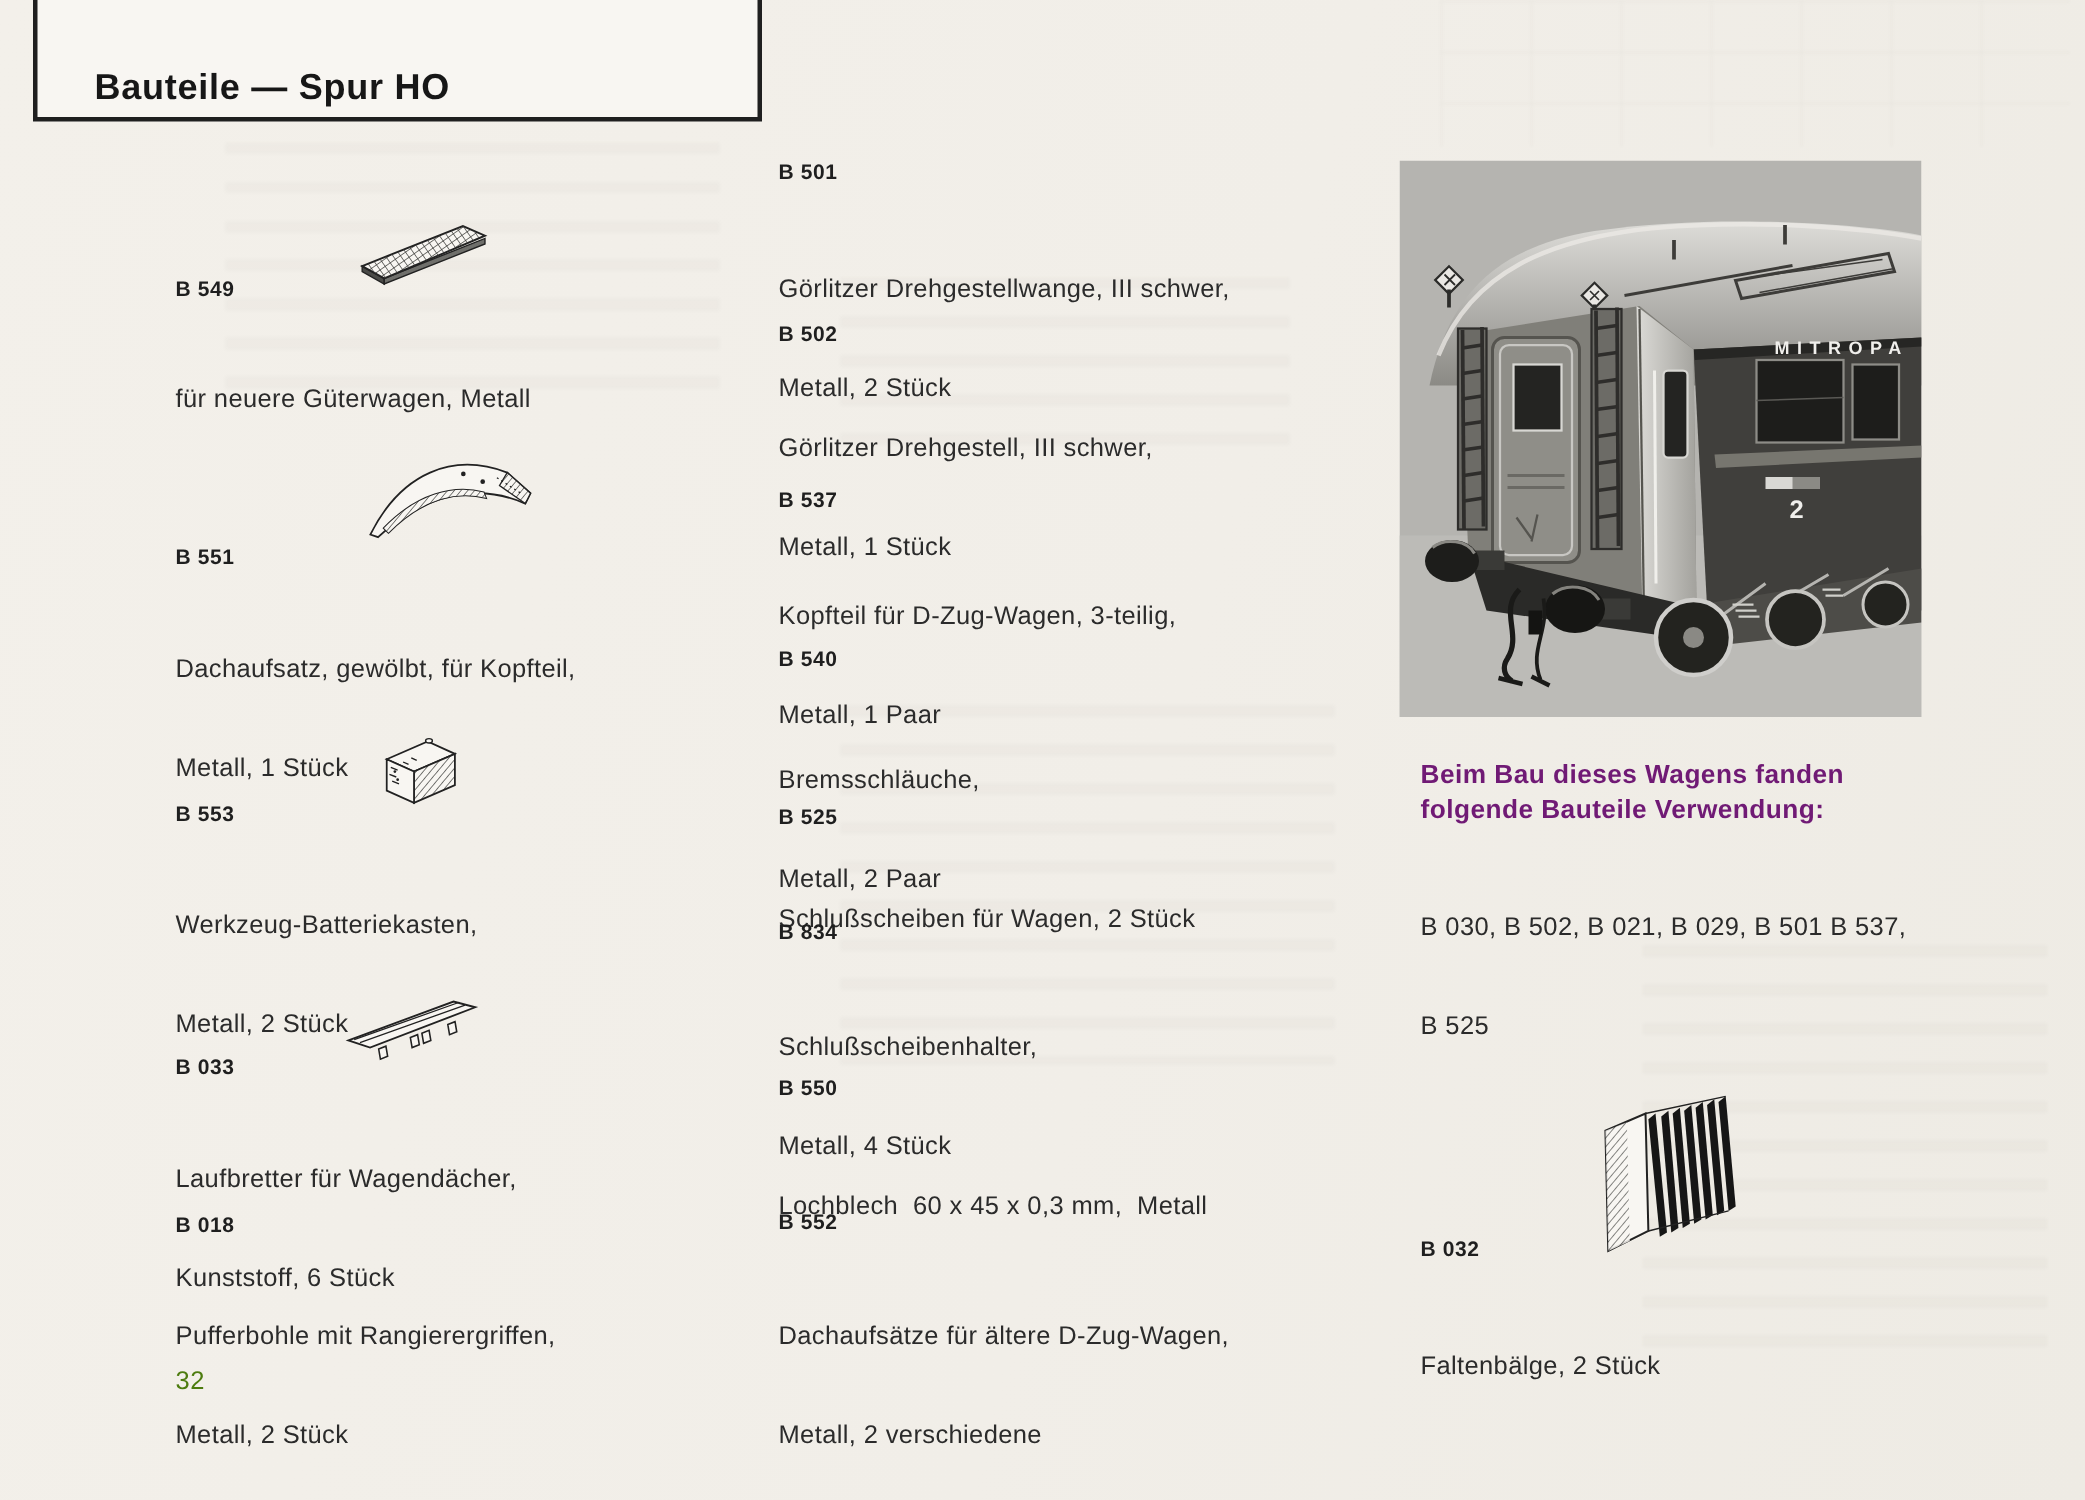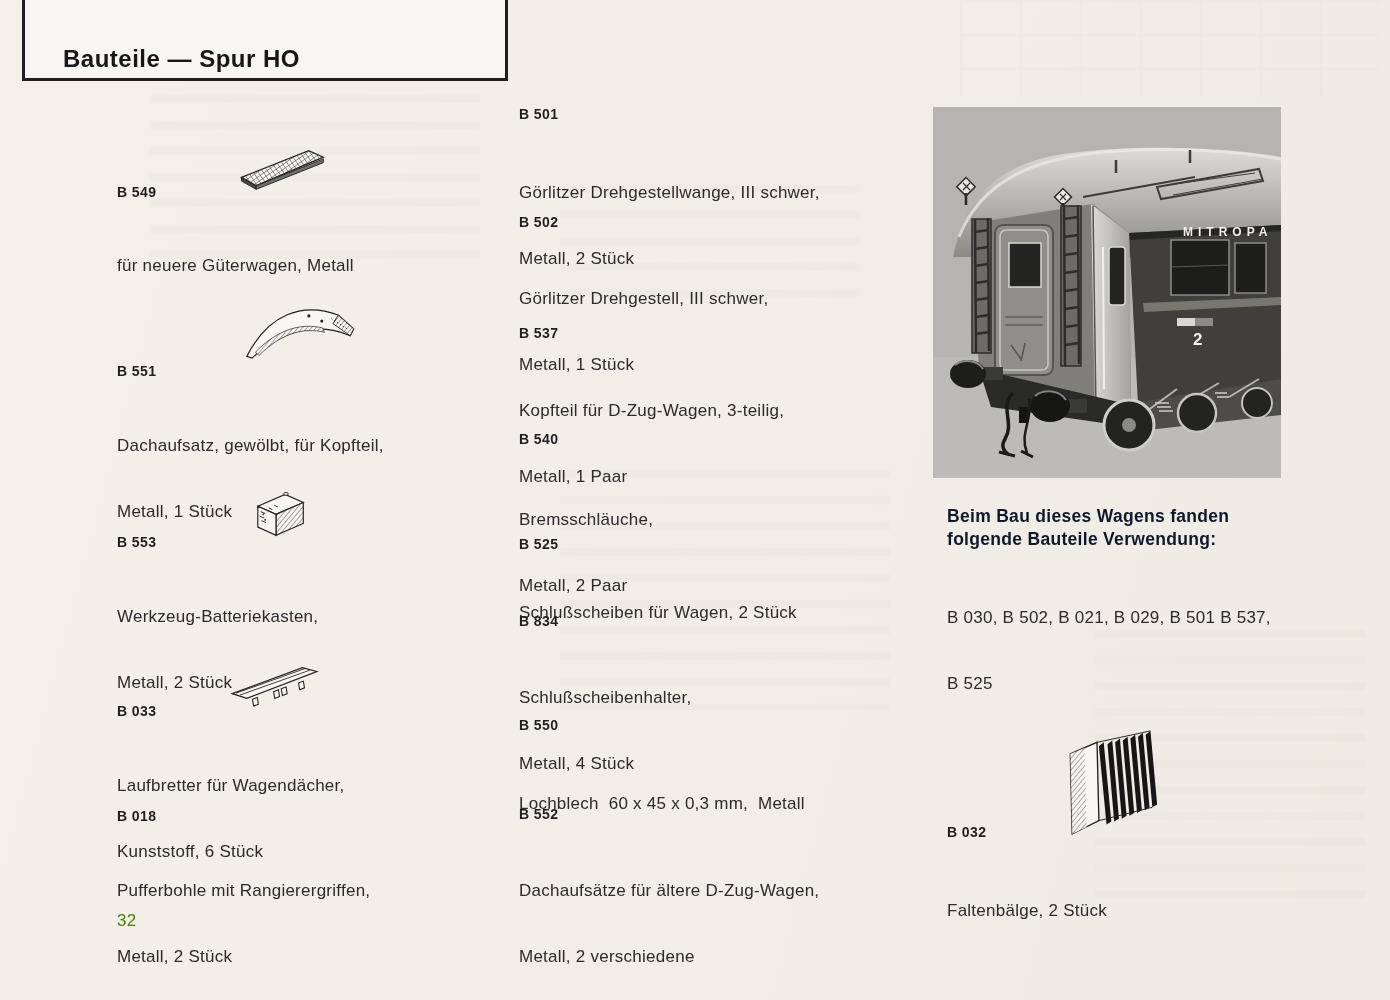--- a/index.html
+++ b/index.html
@@ -4,21 +4,21 @@
 <style>
   html,body{margin:0;padding:0;}
   body{
     width:1390px;height:1000px;position:relative;overflow:hidden;
     background:linear-gradient(105deg,#f3f0ea 0%,#f1eee8 55%,#eeebe4 100%);
     font-family:"Liberation Sans", sans-serif;color:#262626;
   }
   .abs{position:absolute;}
   .code{font-size:14px;font-weight:bold;letter-spacing:.4px;color:#1f1f1f;}
   .desc{font-size:17px;line-height:22px;letter-spacing:.25px;color:#2b2b2b;white-space:pre-wrap;}
-  .bold-caption{font-size:17.5px;font-weight:bold;line-height:23px;letter-spacing:.3px;color:#0f172a;}
+  .bold-caption{font-size:17.5px;font-weight:bold;line-height:23px;letter-spacing:.3px;color:#701a75;}
   .header-box{
     left:22px;top:-8px;width:486px;height:89px;
     background:#f8f6f2;border:3px solid #1f1f1f;box-sizing:border-box;
   }
   .page-title{position:absolute;left:38px;top:34px;font-size:24px;font-weight:bold;letter-spacing:.5px;color:#171717;}
   .page-number{font-size:17px;letter-spacing:.3px;color:#4d7c0f;}
   .photo{left:933px;top:107px;width:388px;height:371px;}
   .illus svg{display:block;width:100%;height:100%;}
   .ghost{pointer-events:none;opacity:.045;filter:blur(1px);
     background:repeating-linear-gradient(180deg, rgba(110,104,92,.7) 0 8px, transparent 8px 26px);}

